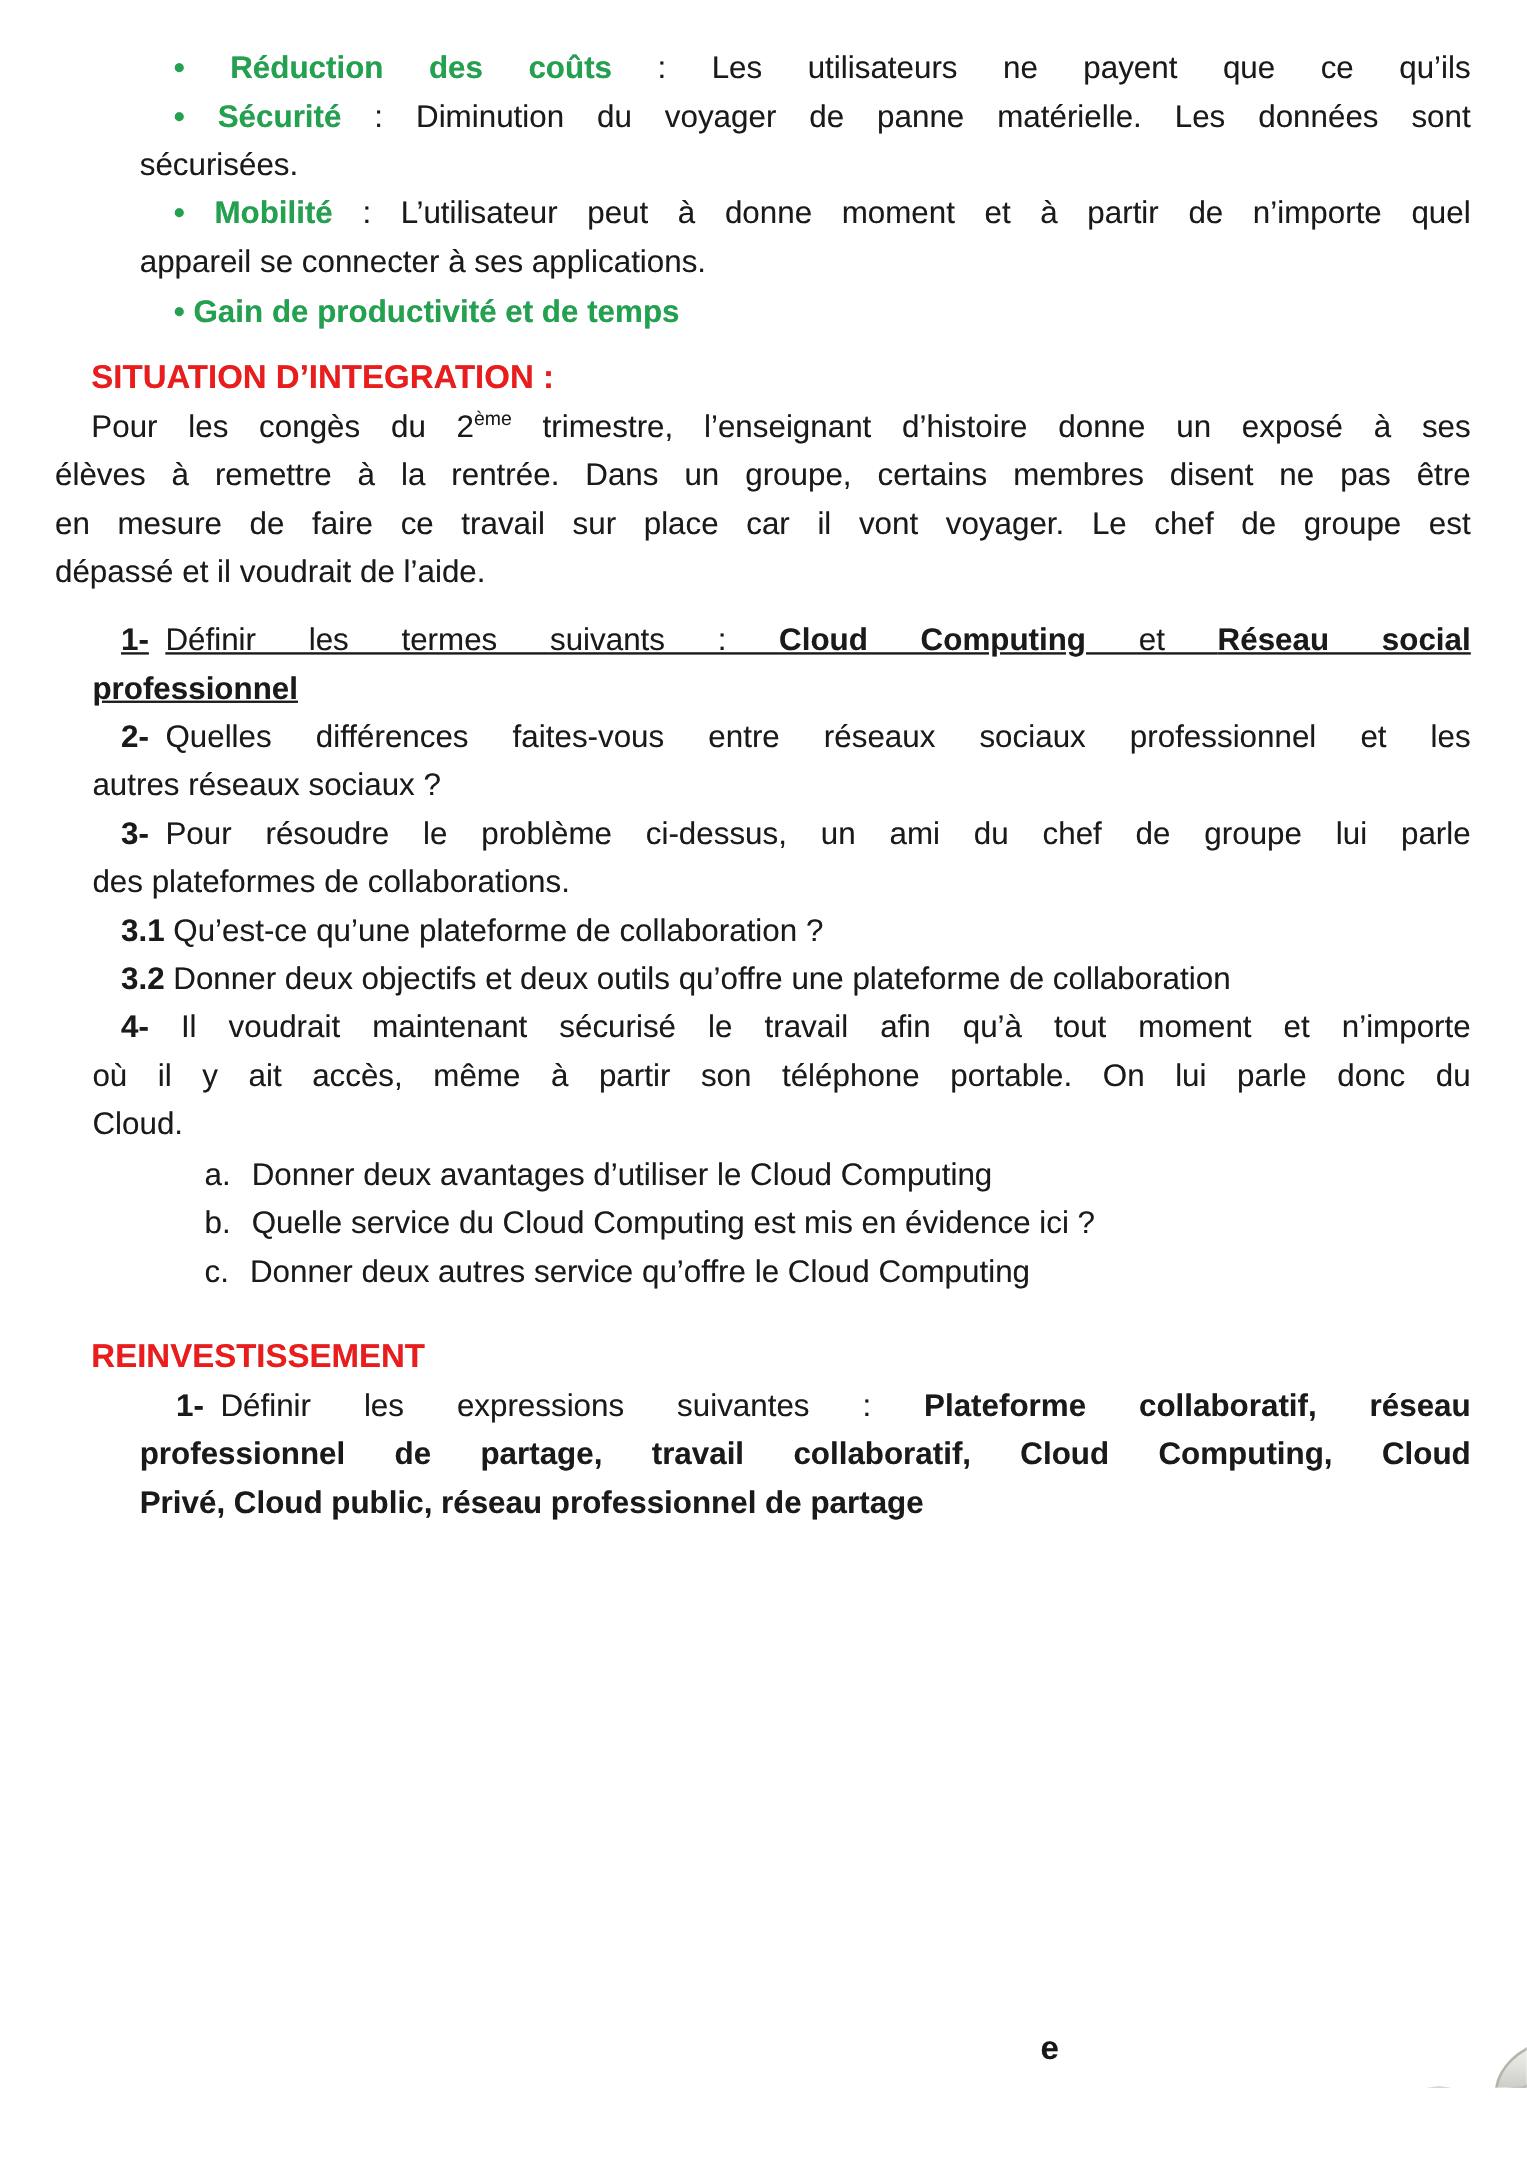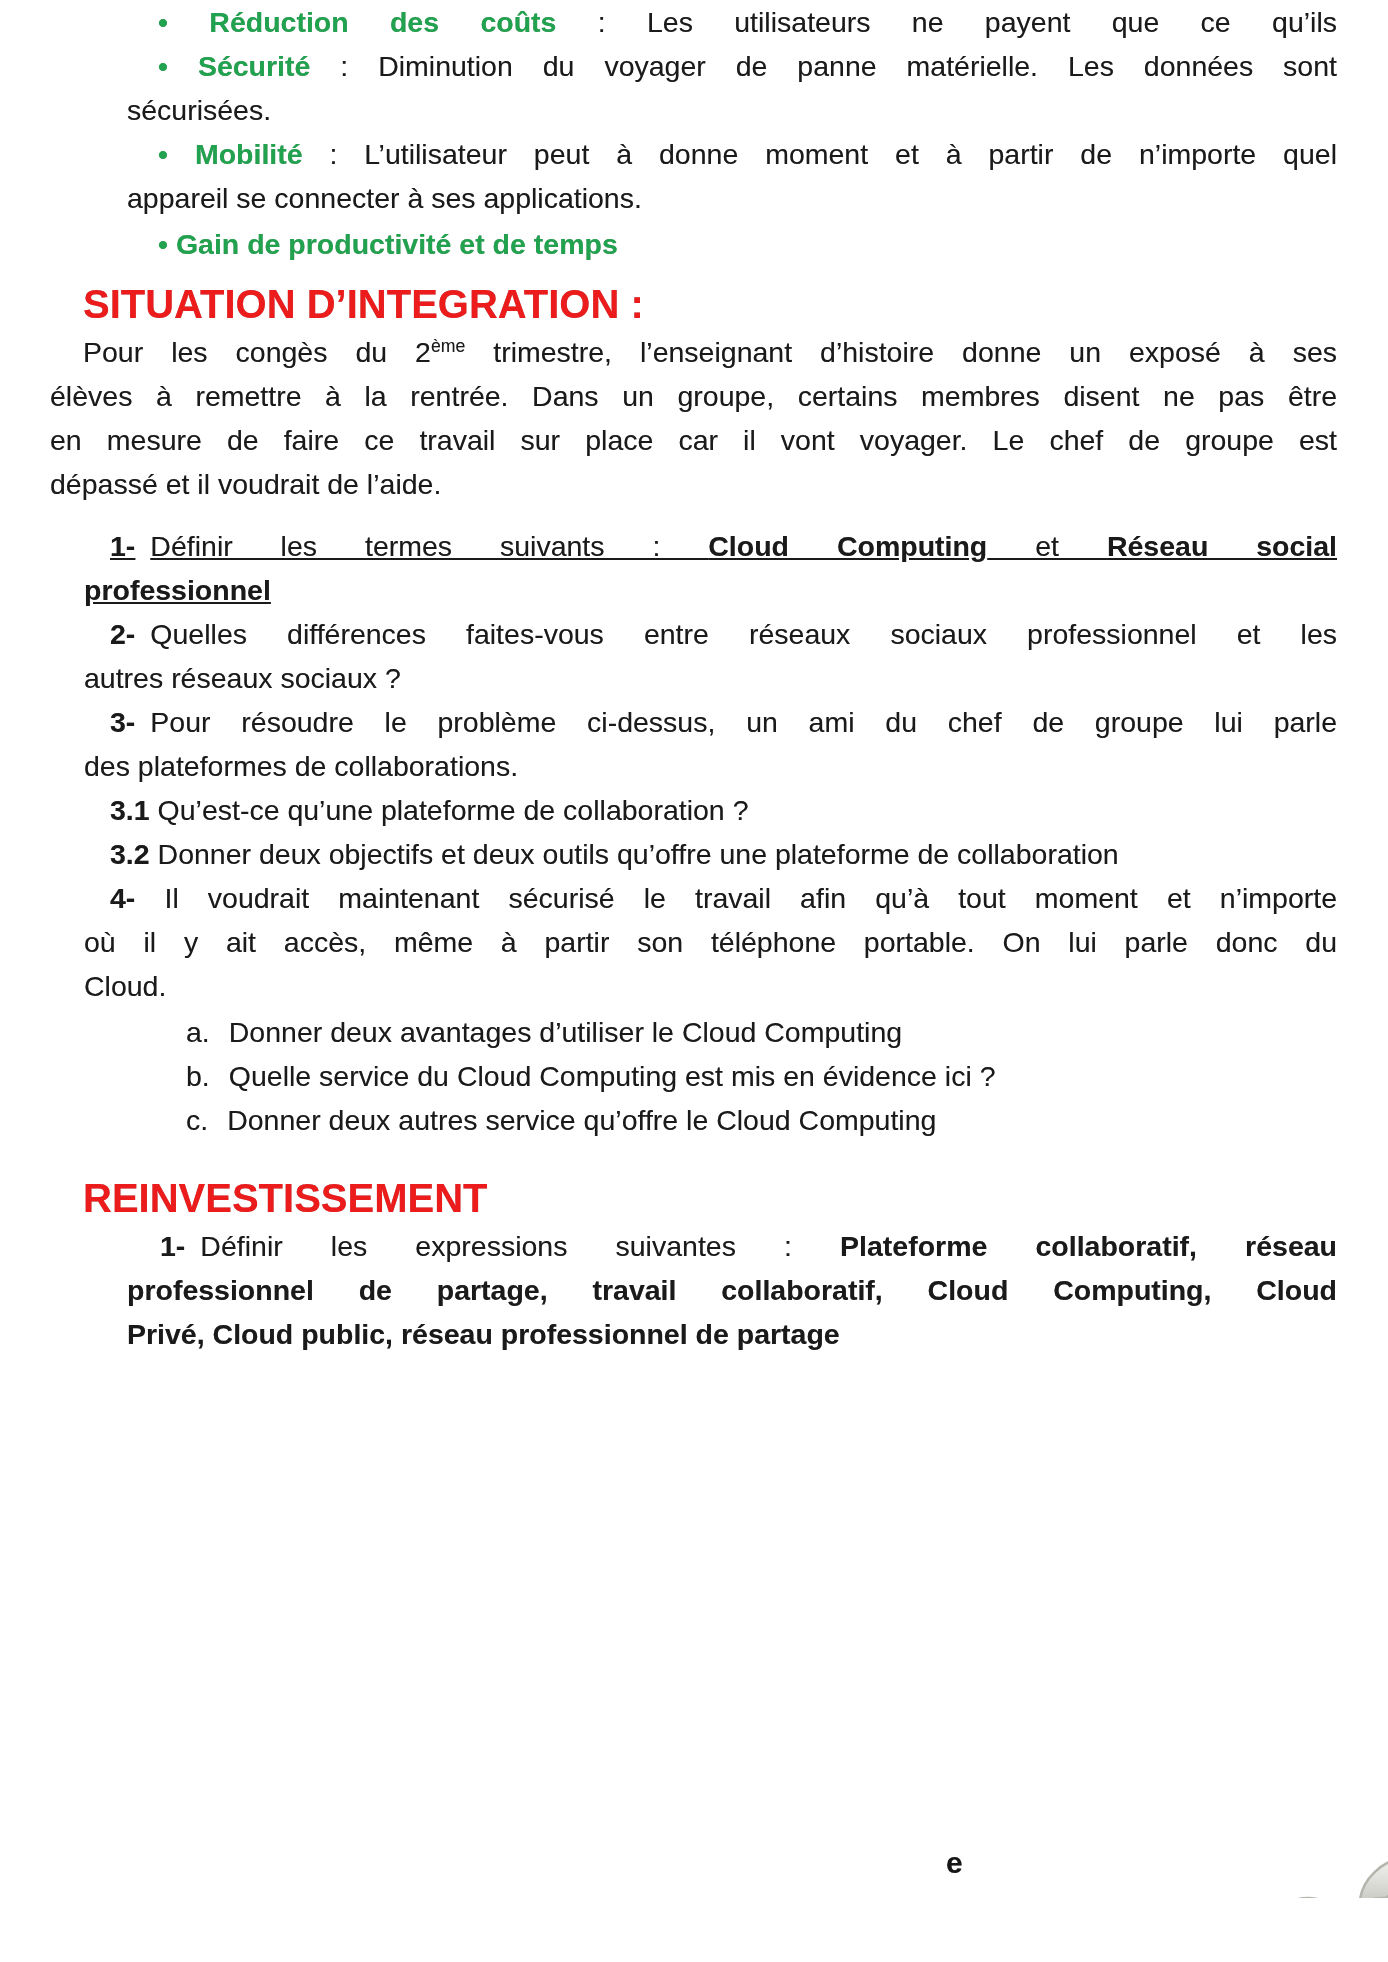--- a/index.html
+++ b/index.html
@@ -6,41 +6,42 @@
   .page{
     position:relative;
     width:1388px;
     height:1898px;
     background:#ffffff;
     overflow:hidden;
     font-family:"Liberation Sans", sans-serif;
     font-size:28.5px;
     color:#1a1a1a;
     text-shadow:0 0 0.4px rgba(0,0,0,0.35);
+    padding-top:40px;
     box-sizing:border-box;
   }
   .content{ padding-right:51px; }
   .block{ margin:0; }
   .line{ line-height:44px; min-height:44px; }
   .line.j{ text-align:justify; text-align-last:justify; }
   
   .k-bullet .l0{ padding-left:158px; }
   .k-bullet .lc{ padding-left:127px; }
   .k-head  .l0{ padding-left:83px; }
   .k-para  .l0{ padding-left:83px; }
   .k-para  .lc{ padding-left:50px; }
   .k-q     .l0{ padding-left:110px; }
   .k-q     .lc{ padding-left:84px; }
   .k-r     .l0{ padding-left:160px; }
   .k-r     .lc{ padding-left:127px; }
   .k-abc   .l0{ padding-left:186px; }
   
   .b{ font-weight:700; }
   .gb{ font-weight:700; color:var(--green); }
-  .rh{ font-weight:700; color:var(--red); font-size:40px; }
+  .rh{ font-weight:700; color:var(--red); font-size:30px; }
   .mk{ font-weight:700; padding-right:15px; }
   .am{ padding-right:19px; }
   .sup{ font-size:0.62em; vertical-align:super; line-height:0; }
   
   .stray-e{
     position:absolute; left:946px; top:1846px;
     font-size:30px; font-weight:700; color:#161616;
   }
   .apple-logo{ position:absolute; left:1240px; top:1838px; width:210px; height:210px; }
   .bottom-tab{

